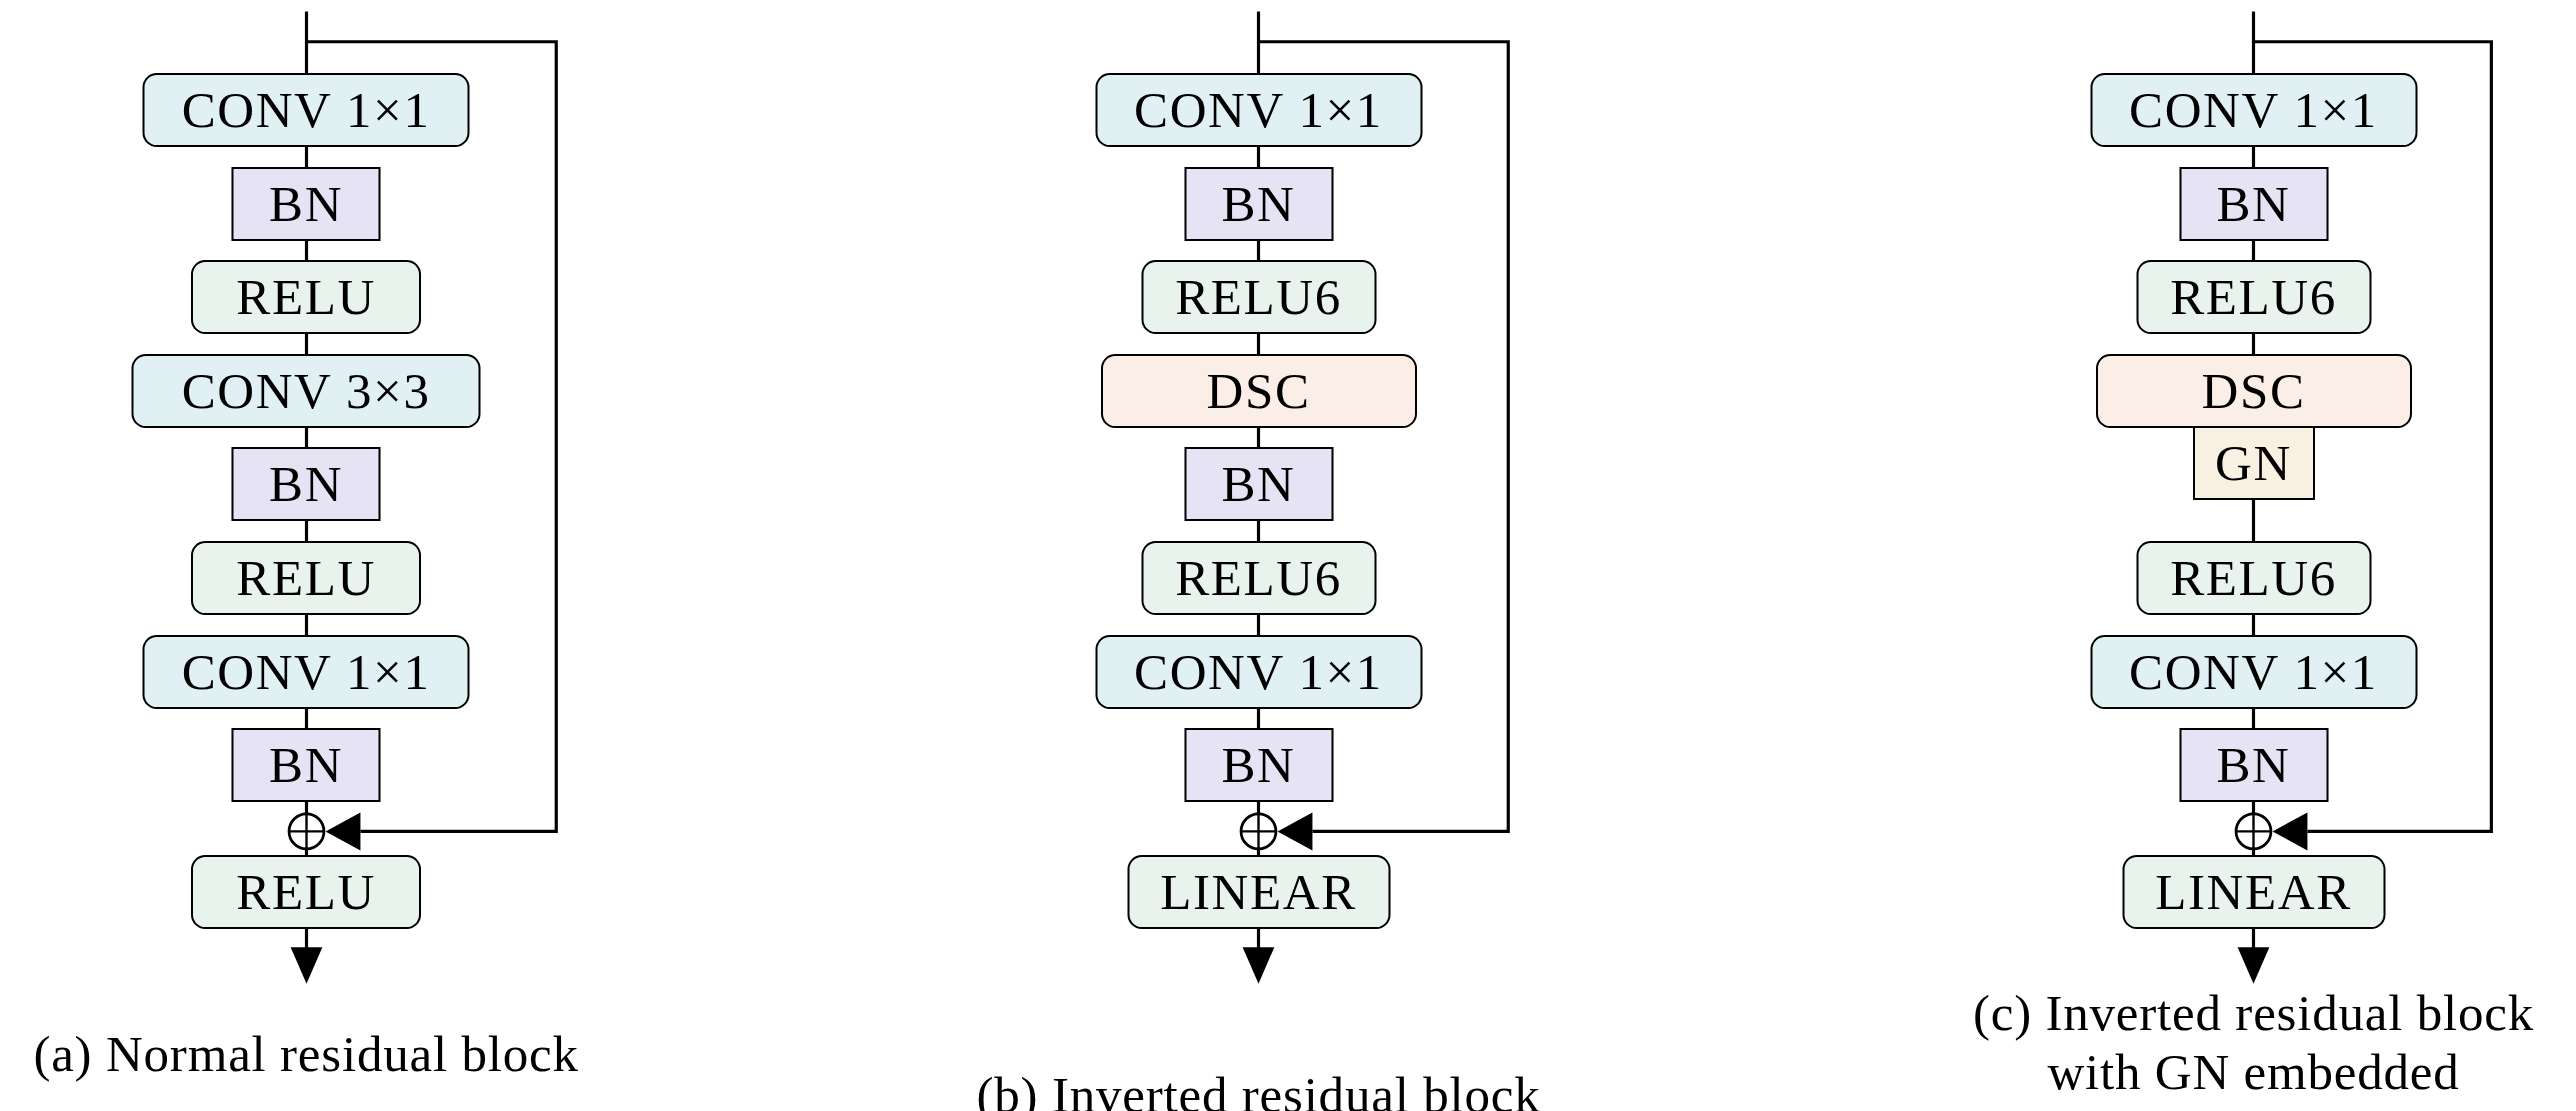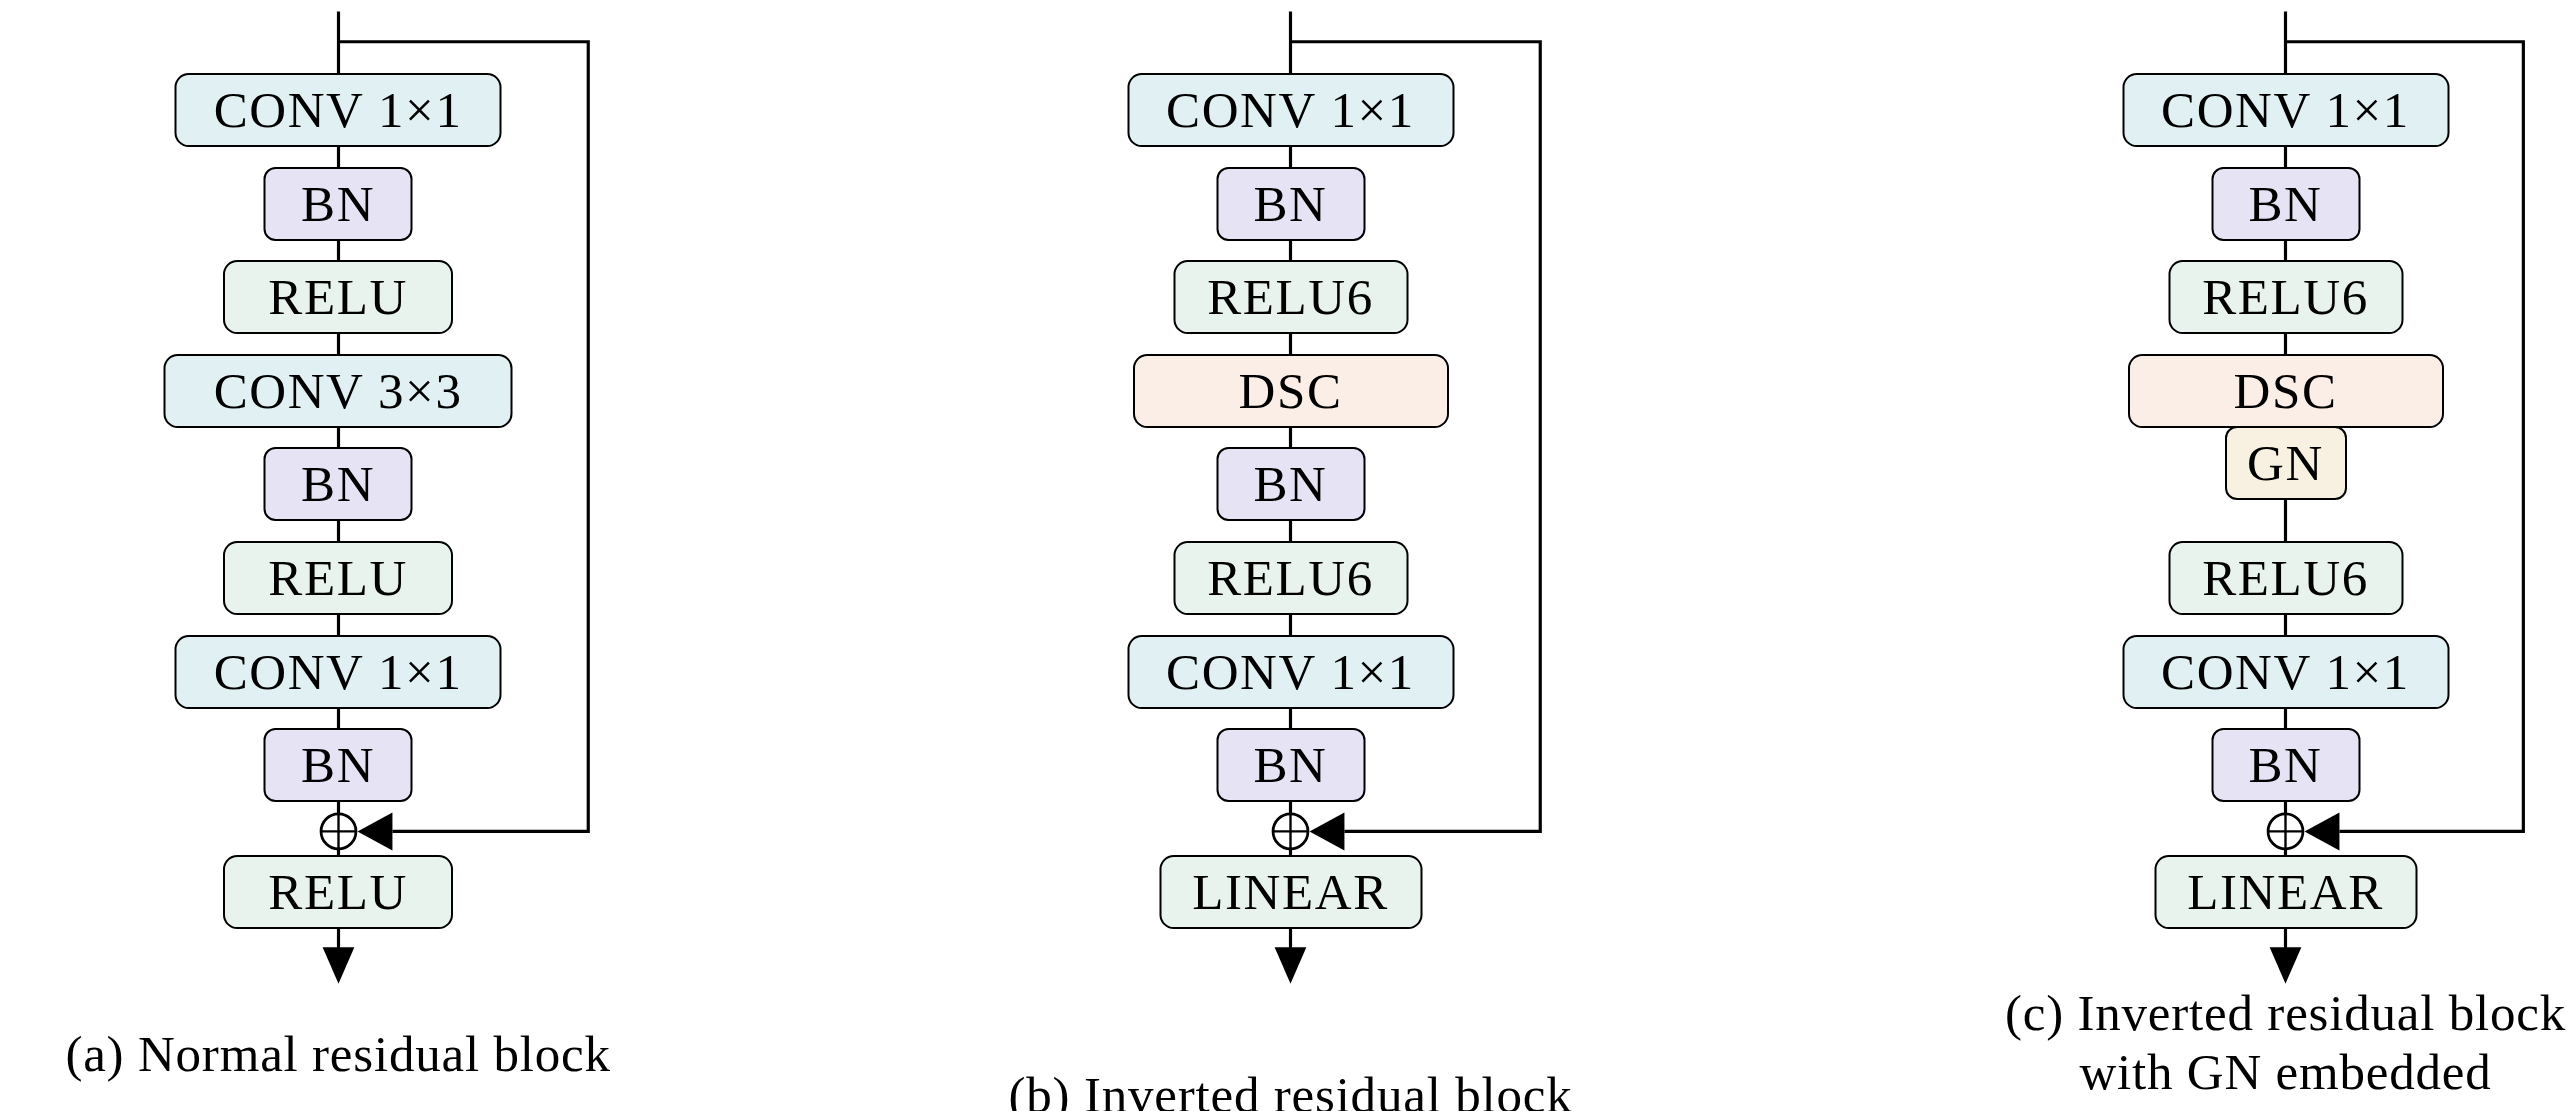--- a/index.html
+++ b/index.html
@@ -11,21 +11,20 @@
     background: #ffffff;
     font-family: "Liberation Serif", "DejaVu Serif", serif;
     overflow: hidden;
     color: #000;
   }
   .column {
     position: absolute;
     top: 0;
     width: 555px;
     height: 1111px;
-    margin-left: 32px;
   }
   .connector-svg {
     position: absolute;
     left: 0;
     top: 0;
   }
   .block {
     position: absolute;
     left: 50%;
     transform: translateX(-50%);
@@ -33,21 +32,21 @@
     border: 2.8px solid #000000;
     display: flex;
     align-items: center;
     justify-content: center;
     font-size: 51px;
     letter-spacing: 1.6px;
     white-space: nowrap;
     background: #ffffff;
   }
   .r-large { border-radius: 14.3px; }
-  .r-small { border-radius: 12px; }
+  .r-small { border-radius: 0; }
   .caption {
     position: absolute;
     left: 50%;
     transform: translateX(-50%);
     width: 873px;
     text-align: center;
     font-size: 51px;
     line-height: 59px;
     letter-spacing: 0.8px;
   }

